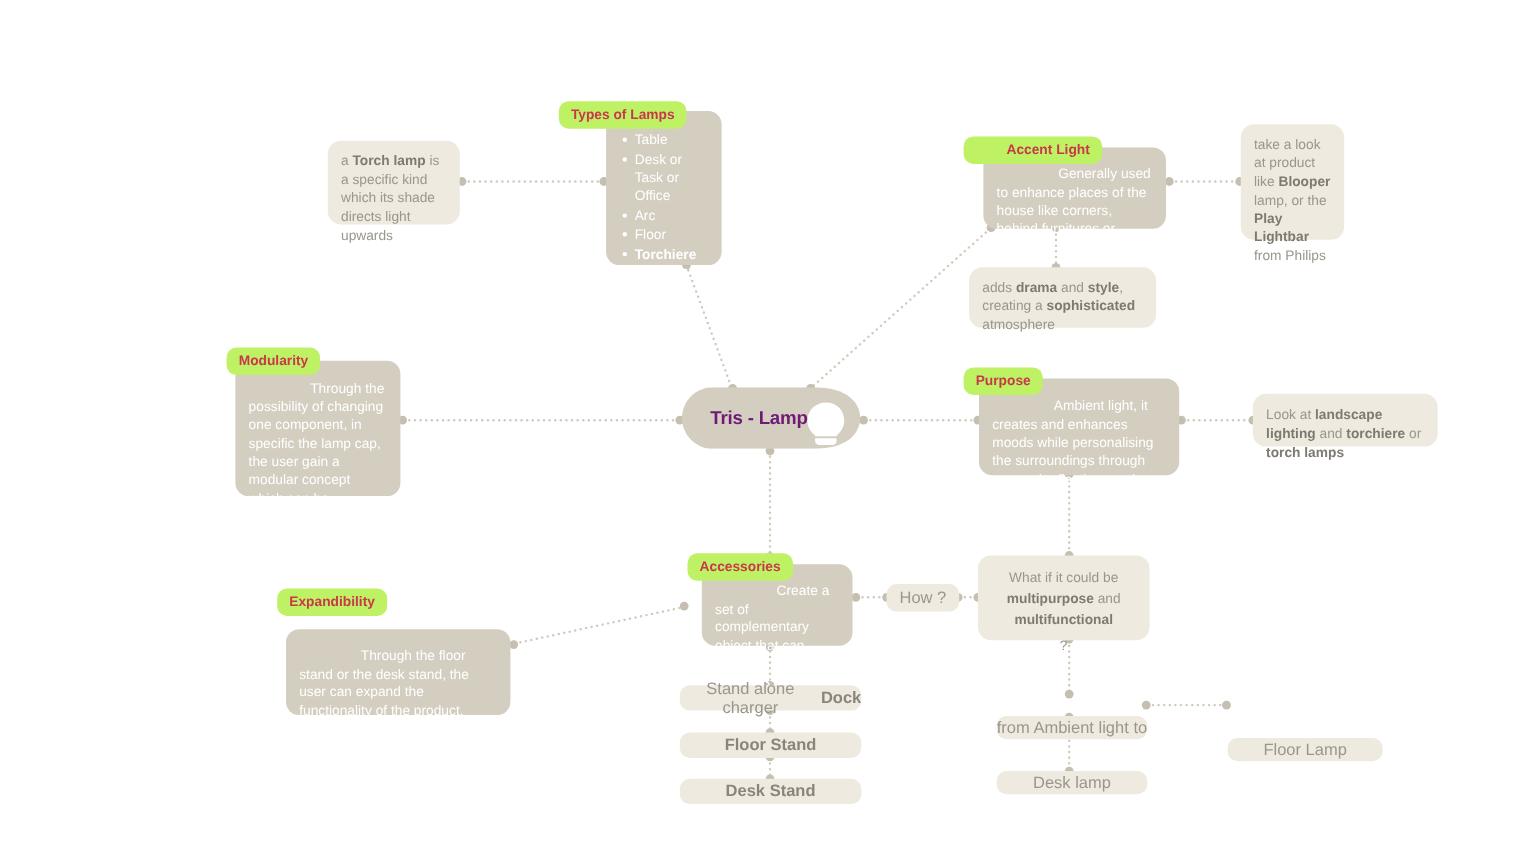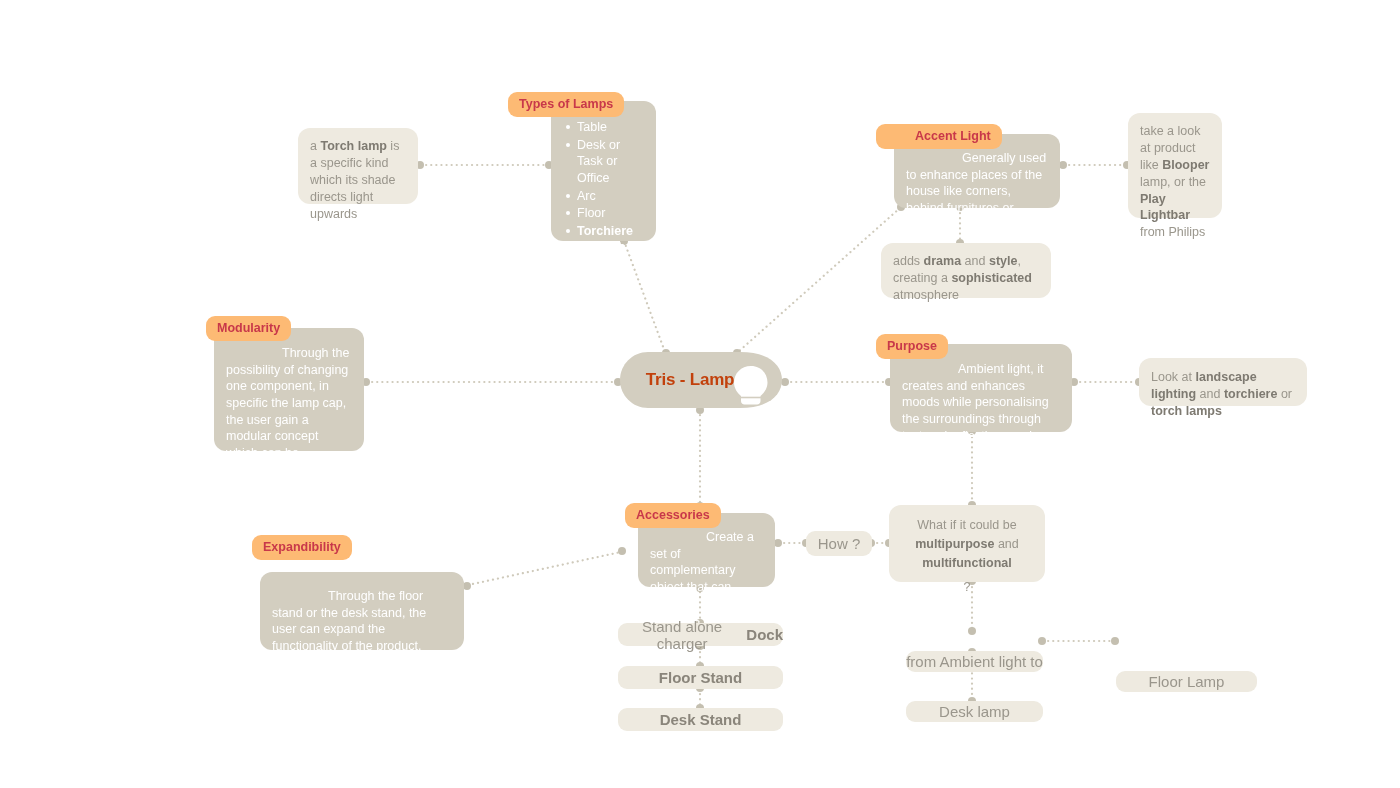--- a/index.html
+++ b/index.html
@@ -87,21 +87,21 @@
     justify-content: center;
     text-align: center;
     box-sizing: border-box;
   }
   .pill b { color: #8a857b; font-weight: bold; }
   .pill.bold { font-weight: bold; color: #8a857b; }
 
   
   .tag {
     position: absolute;
-    background: #fdba74;
+    background: #bef264;
     border-radius: 9px;
     color: #c8384a;
     font-size: 12.5px;
     font-weight: bold;
     padding: 5px 11px 6px 11px;
     white-space: nowrap;
     z-index: 5;
   }
 
   
@@ -134,21 +134,21 @@
     width: 162px;
     height: 56px;
   }
   #central .label {
     position: absolute;
     left: 0; top: 0;
     width: 140px; height: 56px;
     display: flex;
     align-items: center;
     justify-content: center;
-    color: #c2410c;
+    color: #701a75;
     font-size: 17px;
     font-weight: bold;
     letter-spacing: -0.2px;
     z-index: 3;
     pointer-events: none;
   }
   .lead-indent { display: inline-block; width: 56px; }
 </style>
 </head>
 <body>

